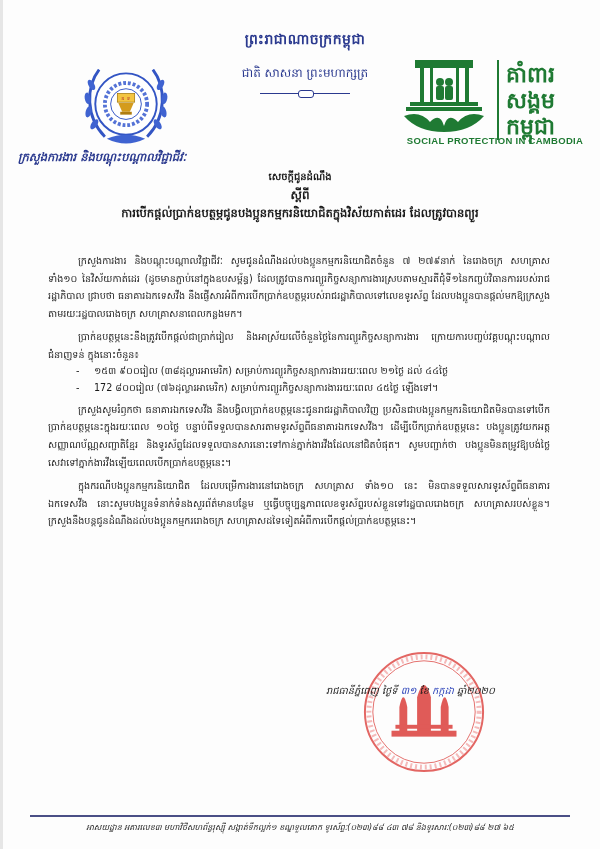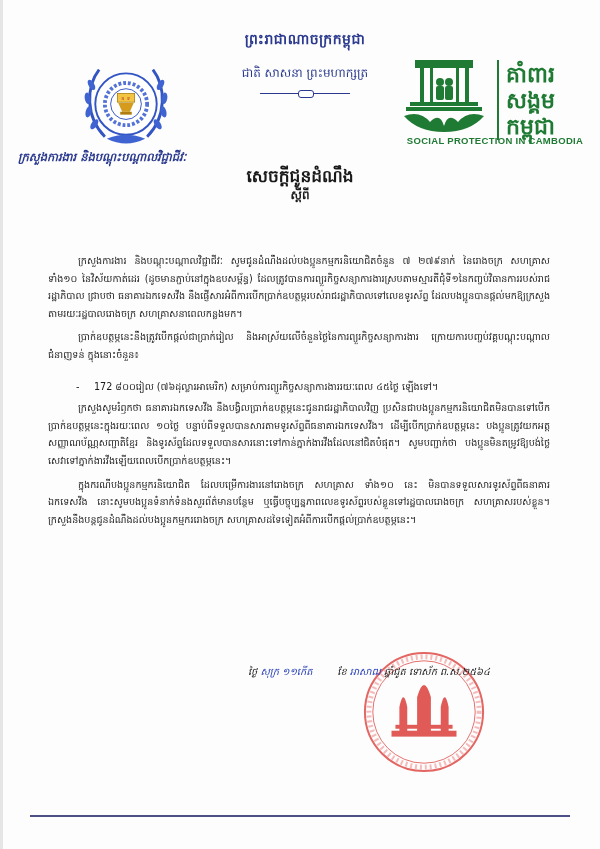--- a/index.html
+++ b/index.html
@@ -17,21 +17,21 @@
     .kingdom-ornament::before { content: ""; position: absolute; left: 0; right: 0; top: 4px; height: 1px; background: #2b3a8f; }
     .kingdom-ornament::after { content: ""; position: absolute; left: 38px; top: 1px; width: 14px; height: 6px; border: 1px solid #2b3a8f; border-radius: 3px; background: #fff; }
 
     .sp-logo { position: absolute; left: 390px; top: 52px; width: 200px; height: 100px; }
     .sp-caption { position: absolute; left: 400px; top: 135px; width: 190px; text-align: center; font-family: "Liberation Sans", sans-serif; font-size: 9.5px; color: #1f7a33; font-weight: bold; letter-spacing: 0.3px; }
 
     .ministry-name { position: absolute; left: 18px; top: 150px; font-size: 11.5px; font-weight: bold; color: #2b3a8f; font-style: italic; }
 
     
     .title-block { position: absolute; left: 20px; top: 168px; width: 560px; text-align: center; }
-    .doc-title { font-size: 17px; font-weight: bold; line-height: 18px; font-family: Liberation Serif, serif; }
+    .doc-title { font-size: 10px; font-weight: bold; line-height: 18px; font-family: Liberation Serif, serif; }
     .doc-subject-label { font-size: 12px; font-weight: bold; line-height: 18px; }
     .doc-subject { font-size: 11.5px; font-weight: bold; line-height: 18px; }
 
     
     .body { position: absolute; left: 48px; top: 252px; width: 502px; font-size: 9.6px; line-height: 17.6px; text-align: justify; }
     .para { text-indent: 30px; margin-bottom: 6px; }
     .bullets { list-style: none; padding-left: 28px; margin-top: -2px; margin-bottom: 4px; }
     .bullets li { position: relative; padding-left: 18px; }
     .bullets li::before { content: "-"; position: absolute; left: 0; }
 
@@ -107,48 +107,50 @@
       <text x="116" y="82">កម្ពុជា</text>
     </g>
   </svg>
   <div class="sp-caption">SOCIAL PROTECTION IN CAMBODIA</div>
 
   <div class="ministry-name">ក្រសួងការងារ និងបណ្តុះបណ្តាលវិជ្ជាជីវៈ</div>
 
   <div class="title-block">
     <div class="doc-title">សេចក្តីជូនដំណឹង</div>
     <div class="doc-subject-label">ស្តីពី</div>
+    <div class="doc-subject">ការបើកផ្តល់ប្រាក់ឧបត្ថម្ភជូនបងប្អូនកម្មករនិយោជិតក្នុងវិស័យកាត់ដេរ ដែលត្រូវបានព្យួរ</div>
   </div>
 
   <div class="body">
     <p class="para">ក្រសួងការងារ និងបណ្តុះបណ្តាលវិជ្ជាជីវៈ សូមជូនដំណឹងដល់បងប្អូនកម្មករនិយោជិតចំនួន ៧ ២៧៩នាក់ នៃរោងចក្រ សហគ្រាស ទាំង១០ នៃវិស័យកាត់ដេរ (ដូចមានភ្ជាប់នៅក្នុងឧបសម្ព័ន្ធ) ដែលត្រូវបានការព្យួរកិច្ចសន្យាការងារស្របតាមស្មារតីជុំទី១នៃកញ្ចប់វិធានការរបស់រាជរដ្ឋាភិបាល ជ្រាបថា ធនាគារឯកទេសវីង នឹងផ្ញើសារអំពីការបើកប្រាក់ឧបត្ថម្ភរបស់រាជរដ្ឋាភិបាលទៅលេខទូរស័ព្ទ ដែលបងប្អូនបានផ្តល់មកឱ្យក្រសួងតាមរយៈរដ្ឋបាលរោងចក្រ សហគ្រាសនាពេលកន្លងមក។</p>
-    <p class="para" style="margin-bottom:16px">ប្រាក់ឧបត្ថម្ភនេះនឹងត្រូវបើកផ្តល់ជាប្រាក់រៀល និងអាស្រ័យលើចំនួនថ្ងៃនៃការព្យួរកិច្ចសន្យាការងារ ក្រោយការបញ្ចប់វគ្គបណ្តុះបណ្តាលជំនាញទន់ ក្នុងនោះចំនួន៖</p>
+    <p class="para" style="margin-bottom:0">ប្រាក់ឧបត្ថម្ភនេះនឹងត្រូវបើកផ្តល់ជាប្រាក់រៀល និងអាស្រ័យលើចំនួនថ្ងៃនៃការព្យួរកិច្ចសន្យាការងារ ក្រោយការបញ្ចប់វគ្គបណ្តុះបណ្តាលជំនាញទន់ ក្នុងនោះចំនួន៖</p>
     <ul class="bullets">
+      <li>១៥៣ ៩០០រៀល (៣៨ដុល្លារអាមេរិក) សម្រាប់ការព្យួរកិច្ចសន្យាការងាររយៈពេល ២១ថ្ងៃ ដល់ ៤៤ថ្ងៃ</li>
       <li>172 ៨០០រៀល (៧៦ដុល្លារអាមេរិក) សម្រាប់ការព្យួរកិច្ចសន្យាការងាររយៈពេល ៤៥ថ្ងៃ ឡើងទៅ។</li>
     </ul>
     <p class="para">ក្រសួងសូមរំឭកថា ធនាគារឯកទេសវីង នឹងបង្វិលប្រាក់ឧបត្ថម្ភនេះជូនរាជរដ្ឋាភិបាលវិញ ប្រសិនជាបងប្អូនកម្មករនិយោជិតមិនបានទៅបើកប្រាក់ឧបត្ថម្ភនេះក្នុងរយៈពេល ១០ថ្ងៃ បន្ទាប់ពីទទួលបានសារតាមទូរស័ព្ទពីធនាគារឯកទេសវីង។ ដើម្បីបើកប្រាក់ឧបត្ថម្ភនេះ បងប្អូនត្រូវយកអត្តសញ្ញាណប័ណ្ណសញ្ជាតិខ្មែរ និងទូរស័ព្ទដែលទទួលបានសារនោះទៅកាន់ភ្នាក់ងារវីងដែលនៅជិតបំផុត។ សូមបញ្ជាក់ថា បងប្អូនមិនតម្រូវឱ្យបង់ថ្លៃសេវាទៅភ្នាក់ងារវីងឡើយពេលបើកប្រាក់ឧបត្ថម្ភនេះ។</p>
     <p class="para">ក្នុងករណីបងប្អូនកម្មករនិយោជិត ដែលបម្រើការងារនៅរោងចក្រ សហគ្រាស ទាំង១០ នេះ មិនបានទទួលសារទូរស័ព្ទពីធនាគារឯកទេសវីង នោះសូមបងប្អូនទំនាក់ទំនងសួរព័ត៌មានបន្ថែម ឬធ្វើបច្ចុប្បន្នភាពលេខទូរស័ព្ទរបស់ខ្លួនទៅរដ្ឋបាលរោងចក្រ សហគ្រាសរបស់ខ្លួន។ ក្រសួងនឹងបន្តជូនដំណឹងដល់បងប្អូនកម្មកររោងចក្រ សហគ្រាសដទៃទៀតអំពីការបើកផ្តល់ប្រាក់ឧបត្ថម្ភនេះ។</p>
   </div>
 
   <svg class="seal" viewBox="0 0 130 130">
     <circle cx="65" cy="65" r="60" fill="none" stroke="#d9332f" stroke-width="2" opacity="0.75"></circle>
     <circle cx="65" cy="65" r="52" fill="none" stroke="#d9332f" stroke-width="1" opacity="0.7"></circle>
     <circle cx="65" cy="65" r="56" fill="none" stroke="#e77" stroke-width="5" stroke-dasharray="2 3" opacity="0.5"></circle>
     <g fill="#d9332f" opacity="0.8">
       <path d="M40 85 L40 60 Q44 40 48 60 L48 85 Z"></path>
       <path d="M58 85 L58 50 Q65 25 72 50 L72 85 Z"></path>
       <path d="M82 85 L82 60 Q86 40 90 60 L90 85 Z"></path>
       <rect x="32" y="84" width="66" height="6"></rect>
       <rect x="36" y="78" width="58" height="4"></rect>
     </g>
   </svg>
 
-  <div class="date-lunar">
-    <span>ថ្ងៃ</span>
-    <span class="handwriting">សុក្រ ១១កើត</span>
-    &nbsp;&nbsp;&nbsp;&nbsp;&nbsp;&nbsp;
+  <div class="date-solar">
+    <span>រាជធានីភ្នំពេញ ថ្ងៃទី</span>
+    <span class="handwriting">៣១</span>
     <span>ខែ</span>
-    <span class="handwriting">អាសាឍ</span>
-    <span>ឆ្នាំជូត ទោស័ក ព.ស.២៥៦៤</span>
+    <span class="handwriting">កក្កដា</span>
+    <span>ឆ្នាំ២០២០</span>
   </div>
 
   <div class="footer-rule"></div>
+  <div class="footer-text">អាសយដ្ឋាន អគារលេខ៣ មហាវិថីសហព័ន្ធរុស្ស៊ី សង្កាត់ទឹកល្អក់១ ខណ្ឌទួលគោក ទូរស័ព្ទៈ(០២៣)៨៨ ៤៣ ៧៨ និងទូរសារៈ(០២៣)៨៨ ២៧ ៦៥</div>
 </div>
 
 </body></html>

